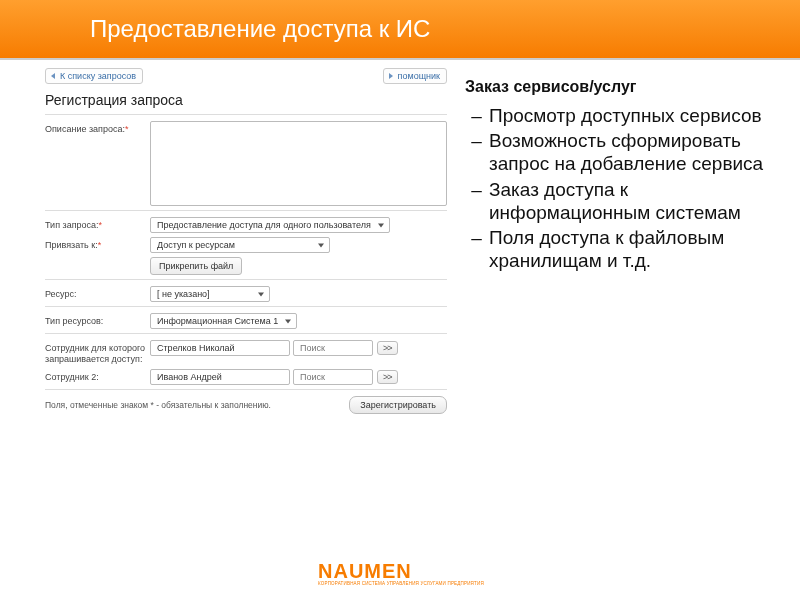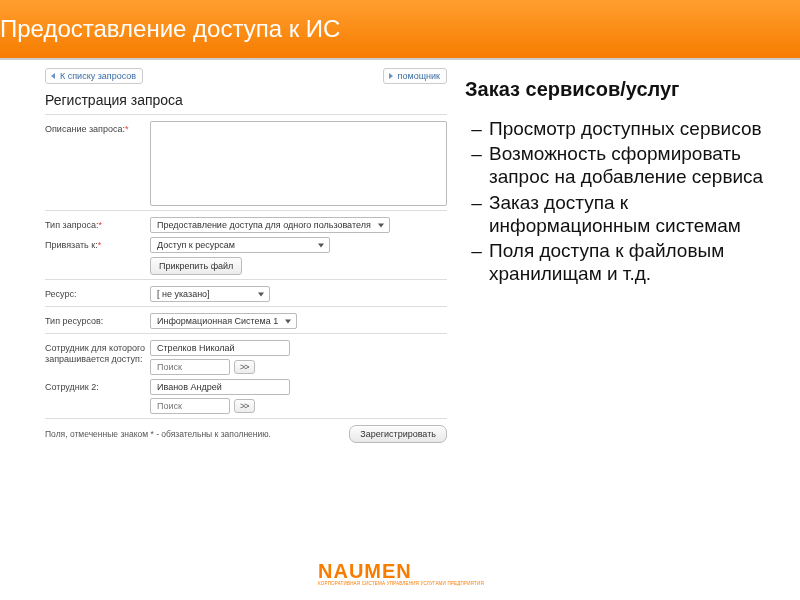--- a/index.html
+++ b/index.html
@@ -11,20 +11,21 @@
     background: #fff;
     overflow: hidden;
     position: relative;
   }
   .header {
     height: 60px;
     background: linear-gradient(to bottom, #ff9f2e, #f77c00);
     color: #fff;
     display: flex;
     align-items: center;
+    padding-left: 90px;
     font-size: 24px;
     font-weight: 400;
     border-bottom: 2px solid #ccc;
   }
   .content {
     display: flex;
     width: 100%;
   }
   
   .form-panel {
@@ -73,35 +74,35 @@
     background:linear-gradient(#fdfdfd,#ececec); color:#333; display:inline-block;
   }
   .text-input{
     border:1px solid #bbb; border-radius:2px; background:#fff;
     font-size:9px; padding:2px 6px; width:140px; color:#333;
   }
   .mini-btn{
     border:1px solid #bbb;border-radius:3px;background:linear-gradient(#fdfdfd,#ececec);
     font-size:9px;padding:1px 5px;margin-left:4px;color:#555;letter-spacing:-1px;
   }
-  .emp-block{ display:flex; flex-direction:column; gap:3px;}
+  .emp-block{ display:flex; flex-direction:row; gap:3px;}
   .emp-line{ display:flex; align-items:center;}
   .foot { display:flex; justify-content:space-between; align-items:center; margin-top:6px;}
   .foot .note{ font-size:8.5px; color:#555;}
   .submit{
     border:1px solid #bbb;border-radius:7px;background:linear-gradient(#fdfdfd,#e8e8e8);
     font-size:9px;padding:3px 10px;color:#333;
   }
 
   
   .text-panel {
     flex:1; padding: 18px 18px 0 10px;
   }
   .text-panel .heading{
-    font-size:20px; font-weight:700; color:#111; margin-bottom:16px;
+    font-size:16px; font-weight:700; color:#111; margin-bottom:8px;
   }
   .text-panel ul{ margin:0; padding-left:22px;}
   .text-panel li{
     font-size:19px; line-height:1.22; color:#111; margin-bottom:2px;
     list-style-type: "– "; padding-left:2px;
   }
 
   
   .logo{
     position:absolute; left:318px; bottom:14px;

